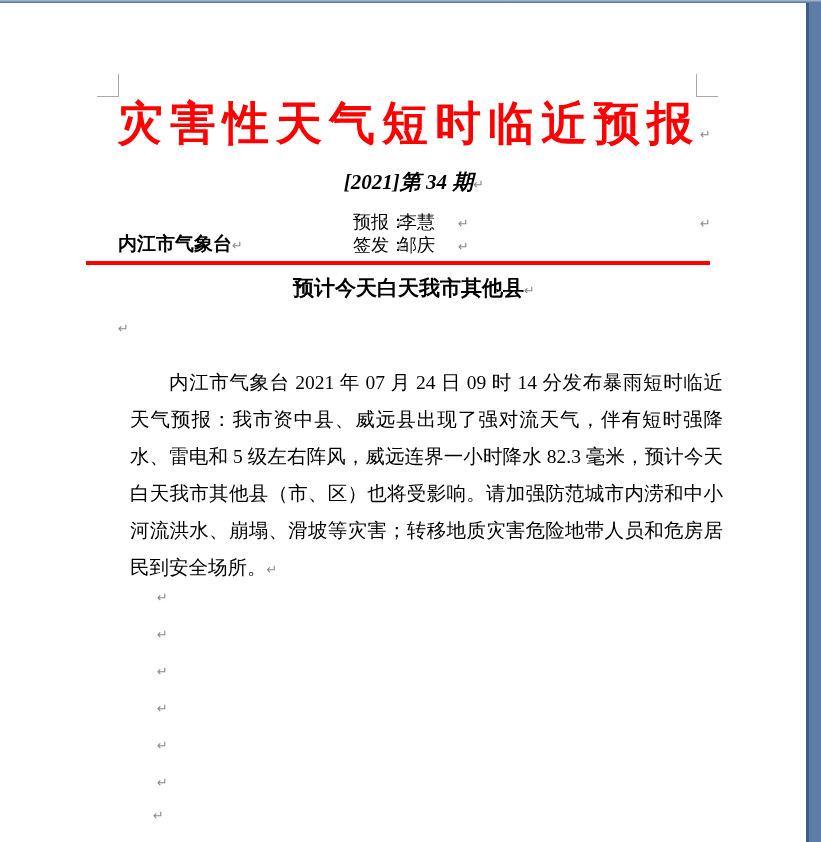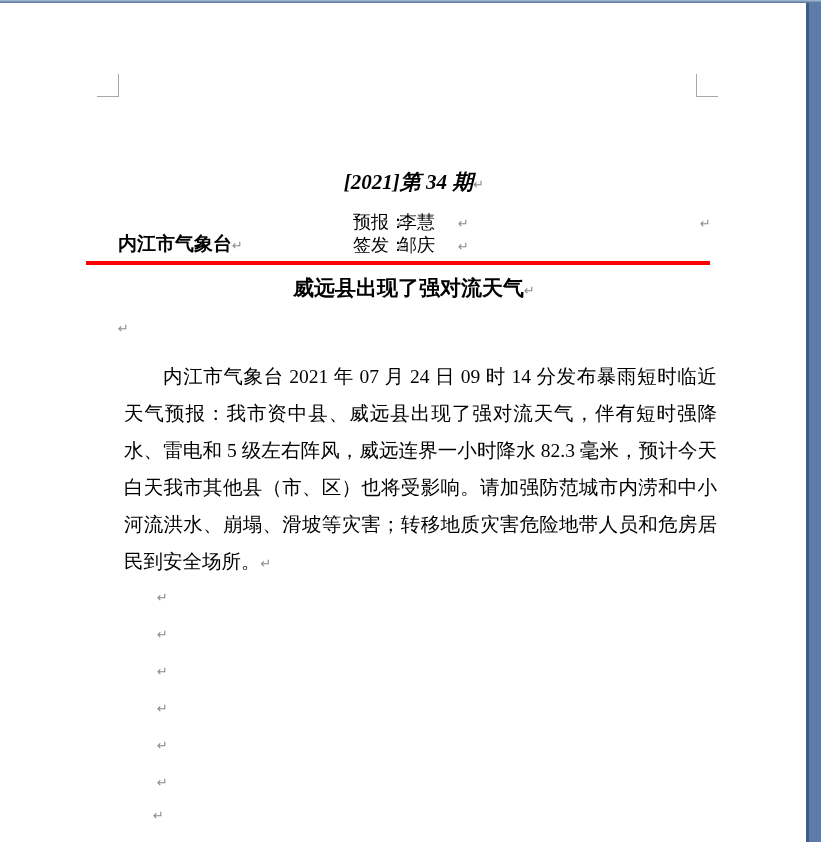--- a/index.html
+++ b/index.html
@@ -85,35 +85,36 @@
   }
   .empty-mark-after-subtitle{
     position:absolute;left:118px;top:321px;
   }
   .body-par{
     position:absolute;left:118px;top:352px;width:593px;
     font-size:19.5px;line-height:37px;
     text-align:justify;
     text-indent:2em;
     color:#000;
-    margin:6px;
+    margin:12px;
   }
   .tail-marks{position:absolute;left:157px;top:0;}
   .tail-mark{position:absolute;left:0;height:18px;}
 </style>
 </head>
 <body>
 
 <div class="screen">
 
   <div class="page">
 
     <div class="crop crop-tl"></div>
     <div class="crop crop-tr"></div>
 
+    <div class="doc-title"><span>灾害性天气短时临近预报</span><span class="pmark">↵</span></div>
 
     <div class="issue-line"><span>[2021]第 34 期</span><span class="pmark">↵</span></div>
 
     <div class="hdr-row hdr-row1">
       <span class="hdr-label">预报：</span>
       <span class="pmark hdr-smallmark">↵</span>
       <span class="hdr-name">李慧</span>
       <span class="pmark hdr-endmark" style="left:458px;">↵</span>
       <span class="pmark hdr-endmark" style="left:700px;">↵</span>
     </div>
@@ -121,21 +122,21 @@
     <div class="hdr-row hdr-row2">
       <span class="agency"><span>内江市气象台</span><span class="pmark">↵</span></span>
       <span class="hdr-label">签发：</span>
       <span class="pmark hdr-smallmark">↵</span>
       <span class="hdr-name">邹庆</span>
       <span class="pmark hdr-endmark" style="left:458px;">↵</span>
     </div>
 
     <div class="red-rule"></div>
 
-    <div class="subtitle"><span>威远县出现了强对流天气</span><span class="pmark">↵</span></div>
+    <div class="subtitle"><span>预计今天白天我市其他县</span><span class="pmark">↵</span></div>
 
     <span class="pmark empty-mark-after-subtitle">↵</span>
 
     <p class="body-par"><span>内江市气象台 2021 年 07 月 24 日 09 时 14 分发布暴雨短时临近天气预报：我市资中县、威远县出现了强对流天气，伴有短时强降水、雷电和 5 级左右阵风，威远连界一小时降水 82.3 毫米，预计今天白天我市其他县（市、区）也将受影响。请加强防范城市内涝和中小河流洪水、崩塌、滑坡等灾害；转移地质灾害危险地带人员和危房居民到安全场所。</span><span class="pmark">↵</span></p>
 
     <div class="tail-marks">
       <span class="pmark tail-mark" style="top:590px;">↵</span>
       <span class="pmark tail-mark" style="top:627px;">↵</span>
       <span class="pmark tail-mark" style="top:664px;">↵</span>
       <span class="pmark tail-mark" style="top:701px;">↵</span>

